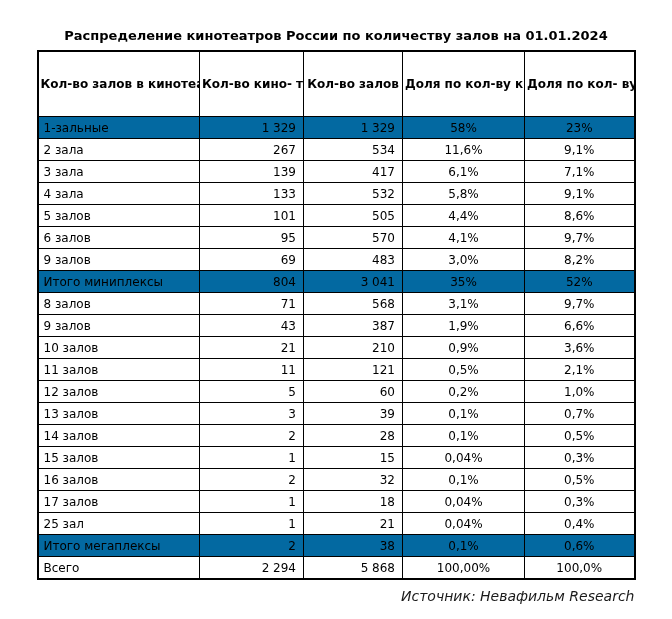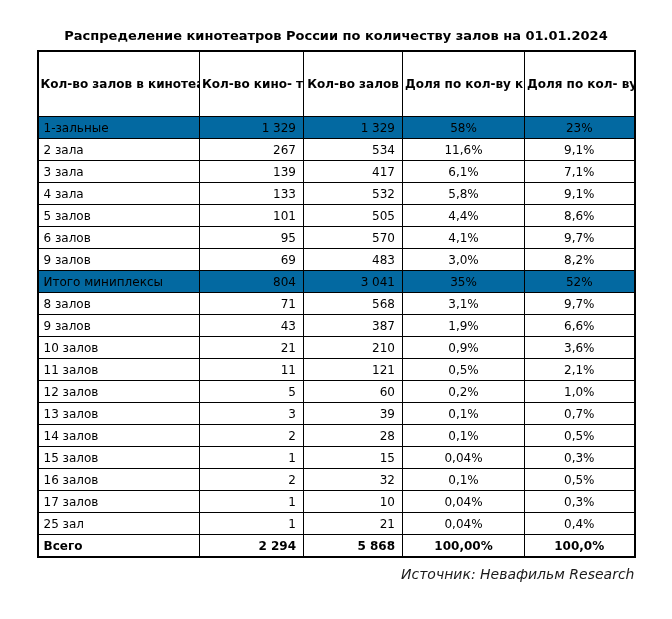--- a/index.html
+++ b/index.html
@@ -55,21 +55,21 @@
     vertical-align: middle;
   }
   td.col-label { text-align: left; padding-left: 5px; }
   td.col-num   { text-align: right; padding-right: 7px; }
   td.col-pct   { text-align: center; }
   tr.summary td {
     background: #0369a1;
     font-weight: normal;
   }
   tr.total td {
-    font-weight: bold;
+    font-weight: normal;
   }
   .source-line {
     width: 597px;
     margin: 8px auto 0 auto;
     text-align: right;
     font-style: italic;
     font-size: 14px;
     color: #1a1a1a;
   }
 </style>
@@ -218,30 +218,37 @@
         <tr>
           <td class="col-label">16 залов</td>
           <td class="col-num">2</td>
           <td class="col-num">32</td>
           <td class="col-pct">0,1%</td>
           <td class="col-pct">0,5%</td>
         </tr>
         <tr>
           <td class="col-label">17 залов</td>
           <td class="col-num">1</td>
-          <td class="col-num">10</td>
+          <td class="col-num">18</td>
           <td class="col-pct">0,04%</td>
           <td class="col-pct">0,3%</td>
         </tr>
         <tr>
           <td class="col-label">25 зал</td>
           <td class="col-num">1</td>
           <td class="col-num">21</td>
           <td class="col-pct">0,04%</td>
           <td class="col-pct">0,4%</td>
+        </tr>
+        <tr class="summary">
+          <td class="col-label">Итого мегаплексы</td>
+          <td class="col-num">2</td>
+          <td class="col-num">38</td>
+          <td class="col-pct">0,1%</td>
+          <td class="col-pct">0,6%</td>
         </tr>
         <tr class="total">
           <td class="col-label">Всего</td>
           <td class="col-num">2 294</td>
           <td class="col-num">5 868</td>
           <td class="col-pct">100,00%</td>
           <td class="col-pct">100,0%</td>
         </tr>
       </tbody>
   </table>

